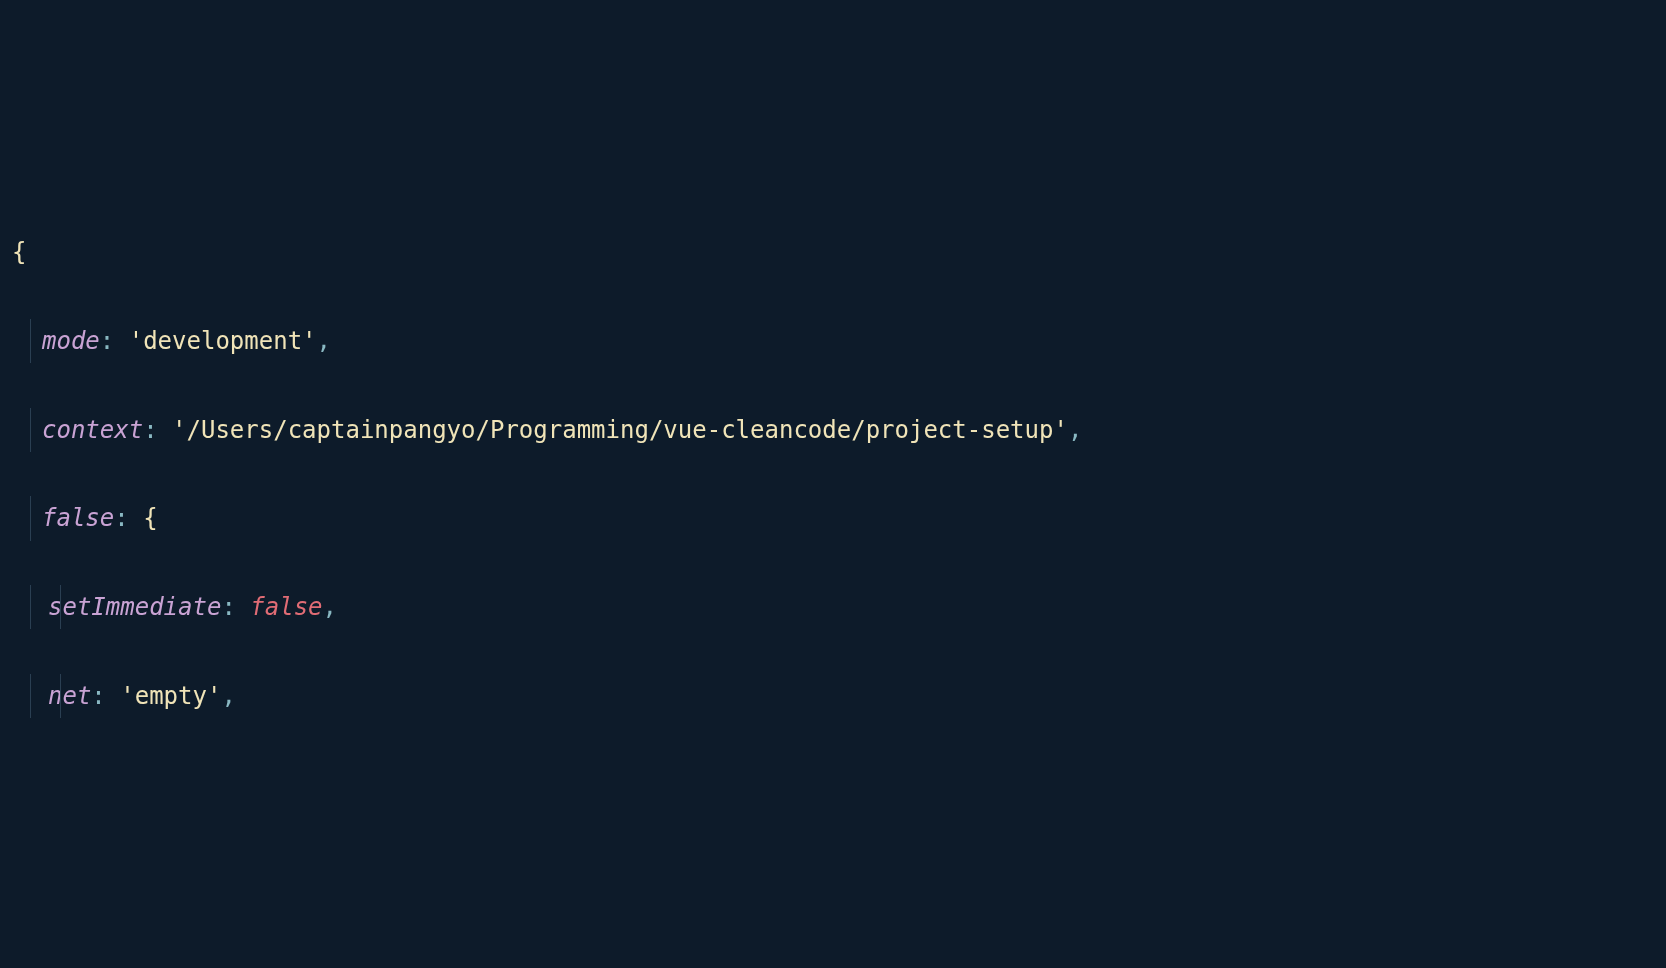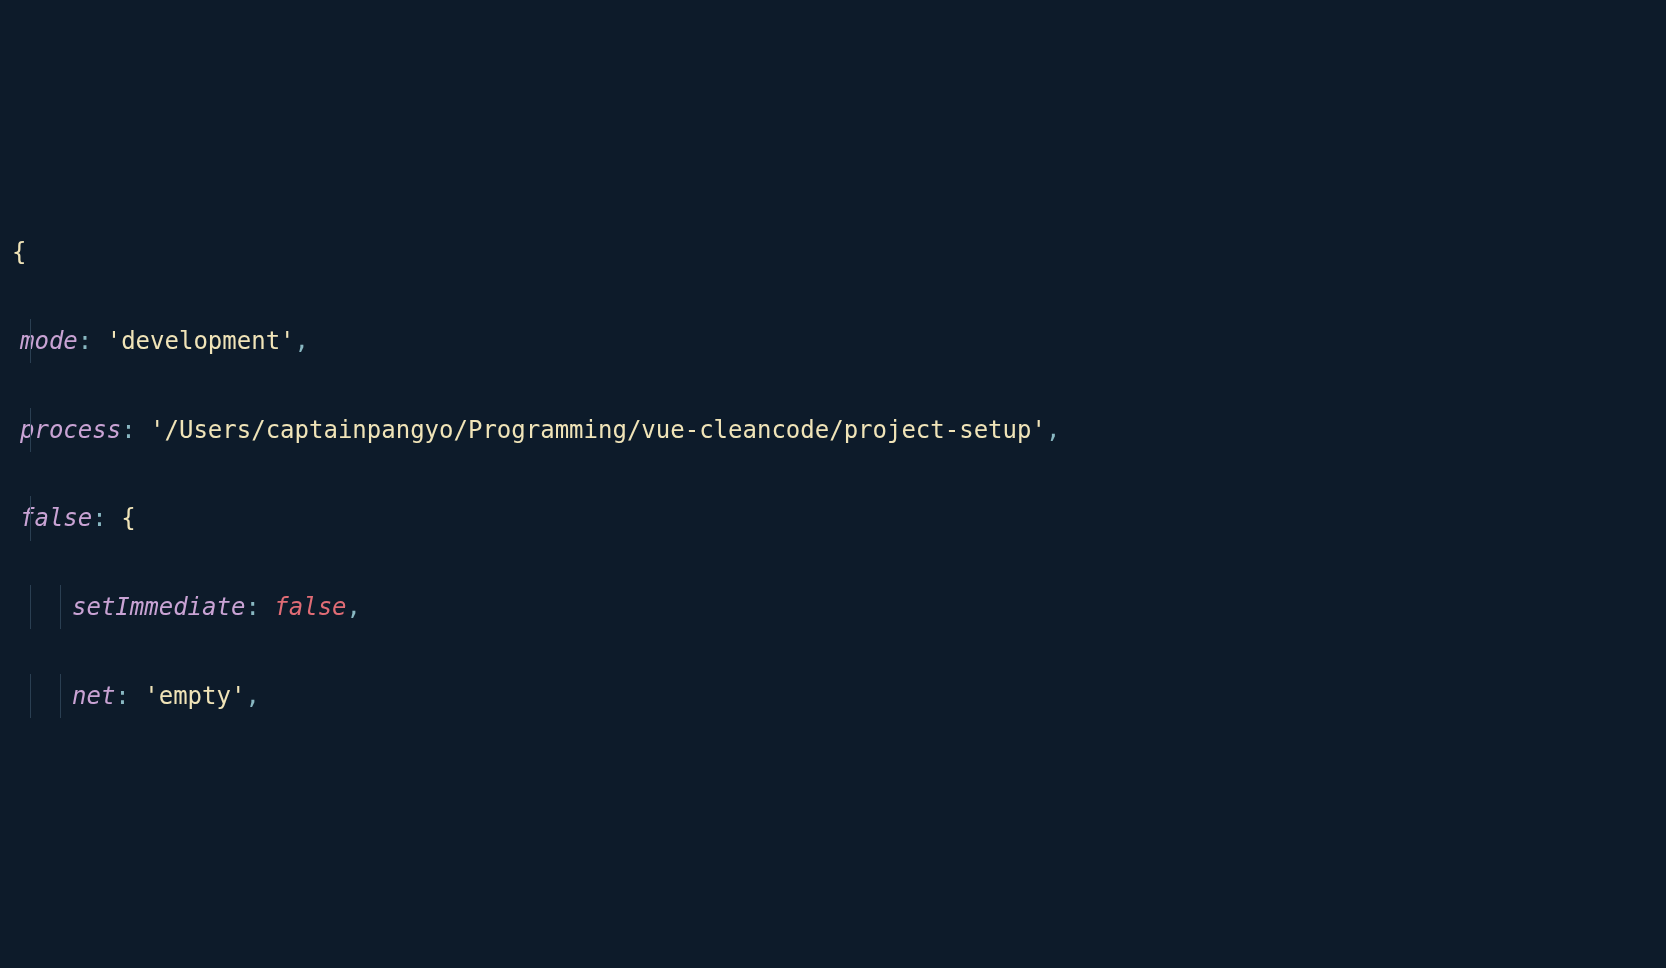--- a/index.html
+++ b/index.html
@@ -52,35 +52,35 @@
       color: #f0e4b8;
     }
     .bool {
       color: #e06c75;
       font-style: italic;
     }
     .comma {
       color: #89b8c2;
     }
     .indent1 {
-      padding-left: 20px;
+      padding-left: 42px;
     }
     .indent2 {
-      padding-left: 72px;
+      padding-left: 48px;
     }
   </style>
 </head>
 <body>
 
 
 
 <div>
 <span class="line"><span class="brace">{</span></span>
 <span class="line indent1"><span class="guide1"></span><span class="key">mode</span><span class="colon">:</span> <span class="string">'development'</span><span class="comma">,</span></span>
-<span class="line indent1"><span class="guide1"></span><span class="key">process</span><span class="colon">:</span> <span class="string">'/Users/captainpangyo/Programming/vue-cleancode/project-setup'</span><span class="comma">,</span></span>
+<span class="line indent1"><span class="guide1"></span><span class="key">context</span><span class="colon">:</span> <span class="string">'/Users/captainpangyo/Programming/vue-cleancode/project-setup'</span><span class="comma">,</span></span>
 <span class="line indent1"><span class="guide1"></span><span class="key">false</span><span class="colon">:</span> <span class="brace">{</span></span>
 <span class="line indent2"><span class="guide1"></span><span class="guide2"></span><span class="key">setImmediate</span><span class="colon">:</span> <span class="bool">false</span><span class="comma">,</span></span>
 <span class="line indent2"><span class="guide1"></span><span class="guide2"></span><span class="key">net</span><span class="colon">:</span> <span class="string">'empty'</span><span class="comma">,</span></span>
 
 
 
 
 
 
 

